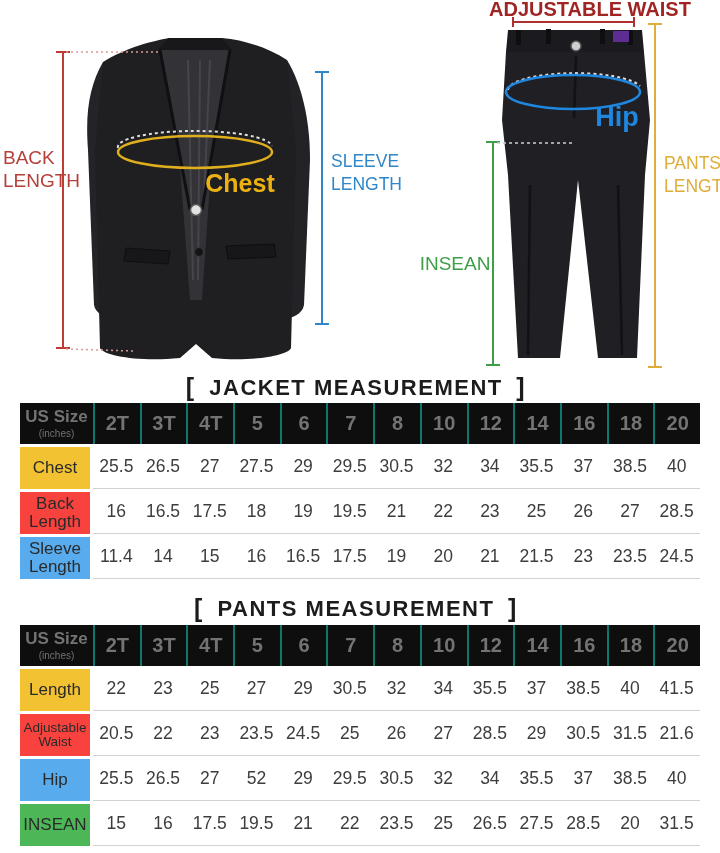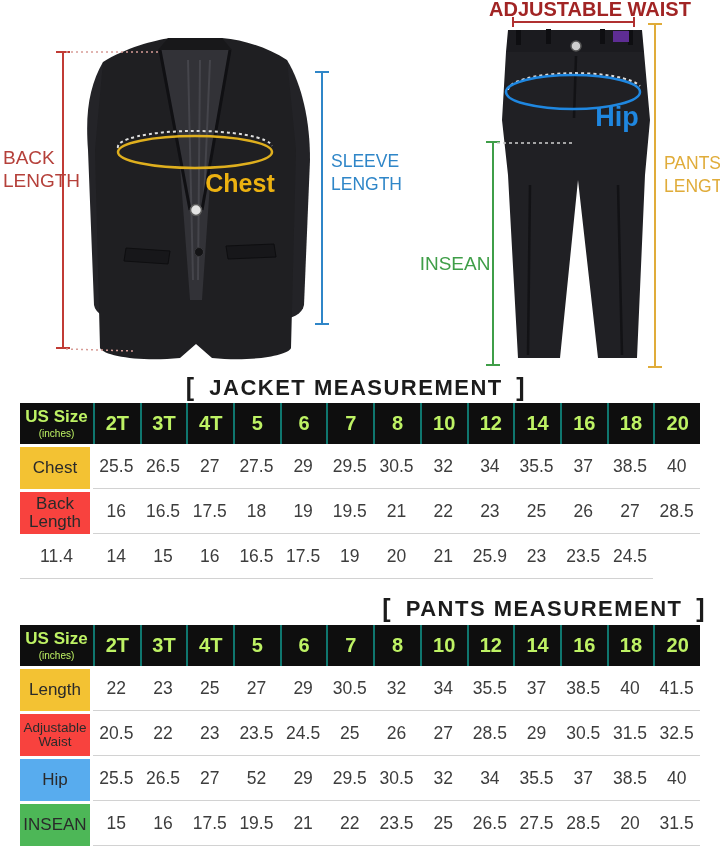--- a/index.html
+++ b/index.html
@@ -3,31 +3,31 @@
 <meta charset="utf-8">
 <style>
   html,body{margin:0;padding:0;background:#ffffff;}
   body{width:720px;height:853px;position:relative;font-family:"Liberation Sans",sans-serif;overflow:hidden;}
 
   .figure-wrap{position:absolute;left:0;top:0;width:720px;height:368px;}
 
   .section-title{position:absolute;left:0;width:712px;text-align:center;
     font-size:22px;font-weight:800;color:#1c1c1c;letter-spacing:1.5px;}
   #jacket-title{top:372px;}
-  #pants-title{top:593px;text-align:right;}
+  #pants-title{top:593px;}
   .section-title .bracket{font-weight:800;font-size:25px;position:relative;top:1px;padding:0 6px;}
 
   .size-table{position:absolute;left:20px;width:680px;display:grid;
     grid-template-columns:73px repeat(13,1fr);}
   #jacket-table{top:403px;}
   #pants-table{top:625px;}
 
   .cell{display:flex;align-items:center;justify-content:center;text-align:center;
     box-sizing:border-box;line-height:1.05;}
-  .hcell{background:#0e0e0e;color:#bef264;font-size:20px;font-weight:600;}
+  .hcell{background:#0e0e0e;color:#737373;font-size:20px;font-weight:600;}
   .hcell:not(.hc0){border-left:2px solid #0f766e;}
   .hc0{flex-direction:column;}
   .hc0 .us{font-size:17px;font-weight:700;}
   .hc0 .in{font-size:10px;font-weight:400;margin-top:3px;}
   .lcell{color:#2a2a2a;font-size:17px;font-weight:400;border-top:3px solid #ffffff;
     border-right:3px solid #ffffff;padding:2px;}
   .lcell.sm{font-size:13.5px;}
   .vcell{background:#ffffff;color:#3d3d3d;font-size:17.5px;border-bottom:1px solid #d2d2d2;}
 
   svg text{font-family:"Liberation Sans",sans-serif;}
@@ -170,30 +170,31 @@
     <div class="cell vcell">18</div>
     <div class="cell vcell">19</div>
     <div class="cell vcell">19.5</div>
     <div class="cell vcell">21</div>
     <div class="cell vcell">22</div>
     <div class="cell vcell">23</div>
     <div class="cell vcell">25</div>
     <div class="cell vcell">26</div>
     <div class="cell vcell">27</div>
     <div class="cell vcell">28.5</div>
+    <div class="cell lcell" style="background: rgb(88, 172, 238);">Sleeve Length</div>
     <div class="cell vcell">11.4</div>
     <div class="cell vcell">14</div>
     <div class="cell vcell">15</div>
     <div class="cell vcell">16</div>
     <div class="cell vcell">16.5</div>
     <div class="cell vcell">17.5</div>
     <div class="cell vcell">19</div>
     <div class="cell vcell">20</div>
     <div class="cell vcell">21</div>
-    <div class="cell vcell">25.9</div>
+    <div class="cell vcell">21.5</div>
     <div class="cell vcell">23</div>
     <div class="cell vcell">23.5</div>
     <div class="cell vcell">24.5</div>
   </div>
 
 <div class="section-title" id="pants-title">
   <span class="bracket">[</span>
   <span>PANTS MEASUREMENT</span>
   <span class="bracket">]</span>
 </div>
@@ -235,21 +236,21 @@
     <div class="cell vcell">23</div>
     <div class="cell vcell">23.5</div>
     <div class="cell vcell">24.5</div>
     <div class="cell vcell">25</div>
     <div class="cell vcell">26</div>
     <div class="cell vcell">27</div>
     <div class="cell vcell">28.5</div>
     <div class="cell vcell">29</div>
     <div class="cell vcell">30.5</div>
     <div class="cell vcell">31.5</div>
-    <div class="cell vcell">32.5</div>
+    <div class="cell vcell">21.6</div>
     <div class="cell lcell" style="background: rgb(88, 172, 238);">Hip</div>
     <div class="cell vcell">25.5</div>
     <div class="cell vcell">26.5</div>
     <div class="cell vcell">27</div>
     <div class="cell vcell">52</div>
     <div class="cell vcell">29</div>
     <div class="cell vcell">29.5</div>
     <div class="cell vcell">30.5</div>
     <div class="cell vcell">32</div>
     <div class="cell vcell">34</div>

